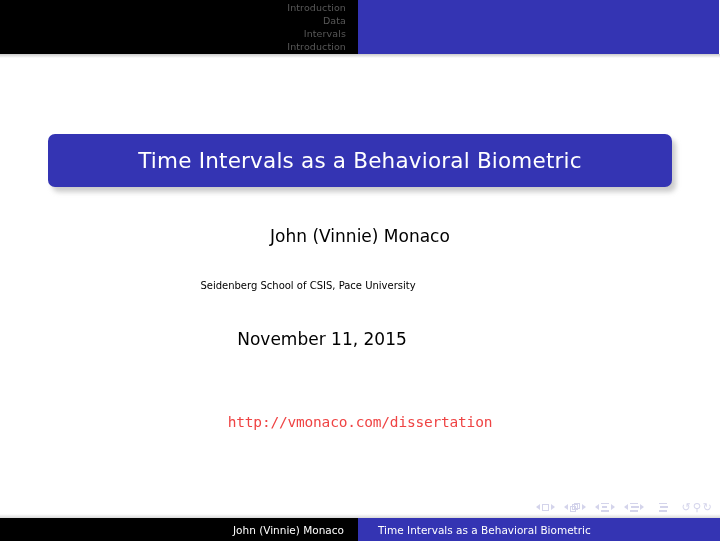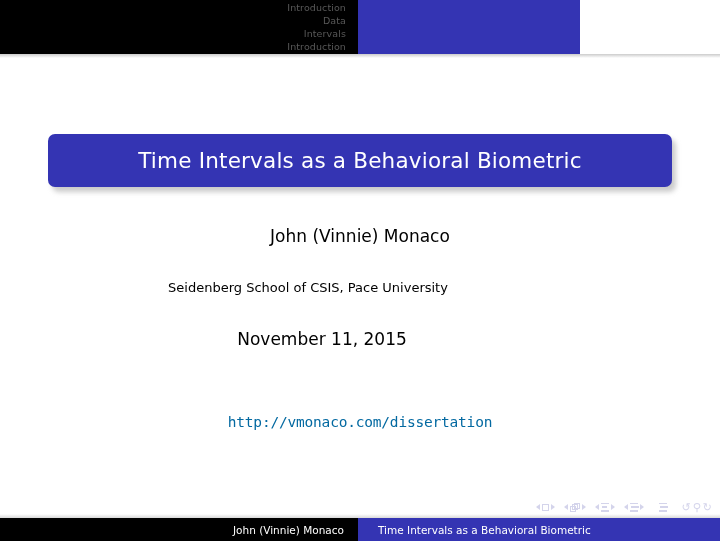--- a/index.html
+++ b/index.html
@@ -12,21 +12,21 @@
     background: #ffffff;
     font-family: "DejaVu Sans", sans-serif;
     overflow: hidden;
     position: relative;
   }
 
   
   .headbar {
     position: absolute;
     left: 0; top: 0;
-    width: 580px;
+    width: 719px;
     height: 54px;
     display: flex;
   }
   .headbar-left {
     width: 358px;
     height: 54px;
     background: #000000;
     display: flex;
     flex-direction: column;
     align-items: flex-end;
@@ -99,36 +99,36 @@
     text-align: center;
     color: #000000;
     font-size: 17px;
   }
   .institute {
     position: absolute;
     left: 0; top: 280px;
     width: 616px;
     text-align: center;
     color: #000000;
-    font-size: 13px;
+    font-size: 10px;
   }
   .date {
     position: absolute;
     left: 0; top: 329px;
     width: 644px;
     text-align: center;
     color: #000000;
     font-size: 17px;
   }
   .url {
     position: absolute;
     left: 0; top: 414px;
     width: 720px;
     text-align: center;
-    color: #0369a1;
+    color: #ef4444;
     font-size: 14.5px;
     font-family: "DejaVu Sans Mono", monospace;
     letter-spacing: -0.2px;
   }
 
   
   .navsyms {
     position: absolute;
     right: 8px;
     top: 500px;

